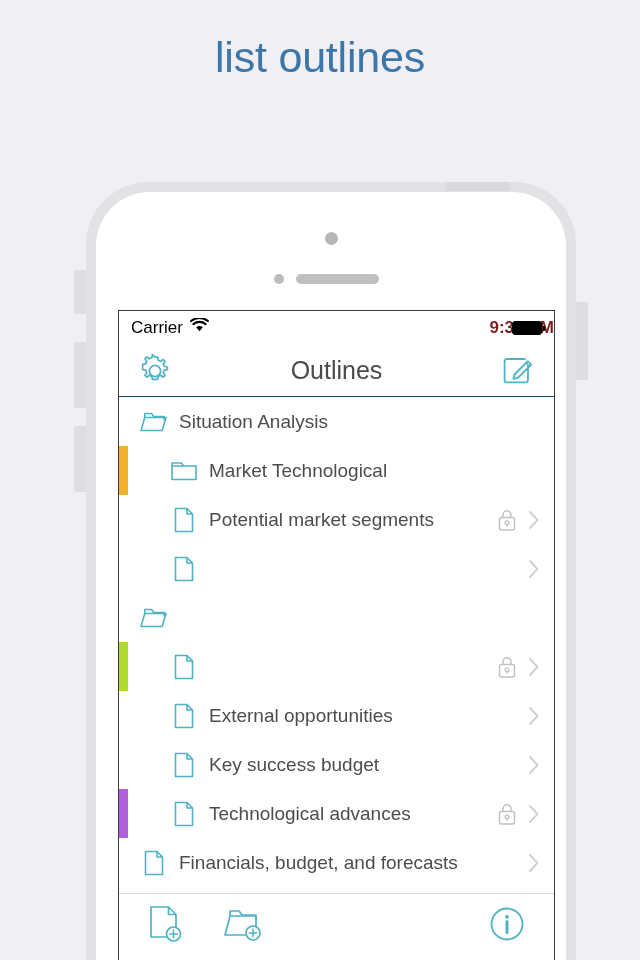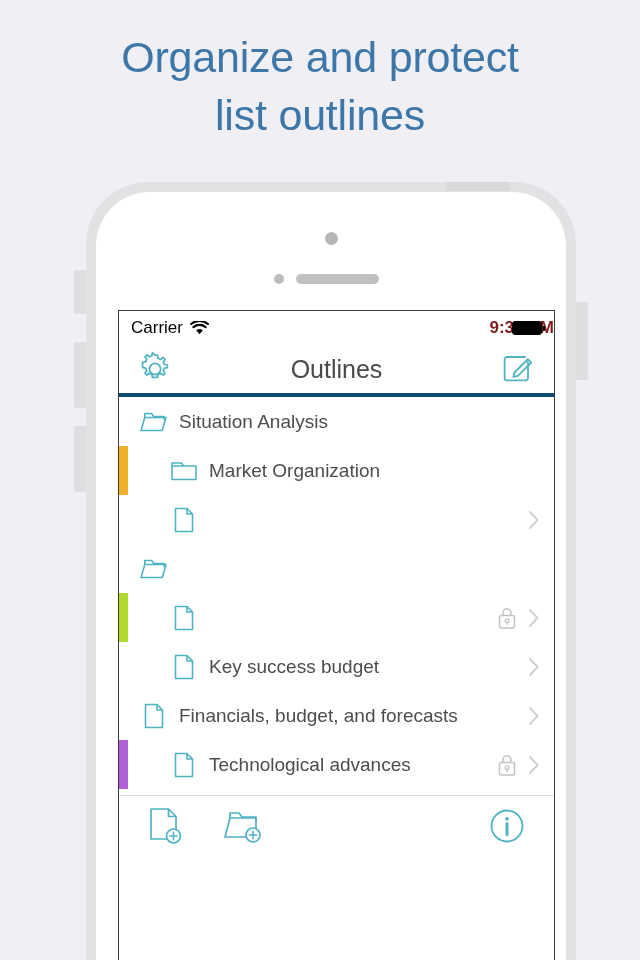--- a/index.html
+++ b/index.html
@@ -136,21 +136,21 @@
   .statusbar {
     position: relative;
     height: 34px;
     display: flex;
     align-items: center;
     padding: 0 12px;
     box-sizing: border-box;
     font-size: 17px;
     color: #000;
   }
-  .sb-left { display: flex; align-items: center; gap: 7px; }
+  .sb-left { display: flex; align-items: flex-start; gap: 7px; }
   .sb-carrier { font-size: 17px; color: #000; }
   .sb-time {
     position: absolute;
     left: 0; right: 0;
     text-align: right;
     font-size: 17px;
     font-weight: bold;
     color: #7f1d1d;
     pointer-events: none;
   }
@@ -176,21 +176,21 @@
   }
 
   
   .navbar {
     position: relative;
     height: 52px;
     display: flex;
     align-items: center;
     padding: 0 16px;
     box-sizing: border-box;
-    border-bottom: 4px solid #0c4a6e;
+    border-bottom: 1px solid #0c4a6e;
     background: #fff;
   }
   .nav-title {
     position: absolute;
     left: 0; right: 0;
     text-align: center;
     font-size: 25px;
     color: #4a4a4a;
     pointer-events: none;
   }
@@ -277,21 +277,20 @@
   }
   .tb-btn.gap { margin-left: 28px; }
   .tb-btn.right { margin-left: auto; }
 
   svg { display: block; }
 </style>
 </head>
 <body>
 
 <div class="headline">
-  <span class="hl-line">Organize and protect</span>
   <span class="hl-line">list outlines</span>
 </div>
 
 <div class="device">
   <div class="device-body"></div>
   <div class="antenna"></div>
   <div class="btn-side btn-silent"></div>
   <div class="btn-side btn-volup"></div>
   <div class="btn-side btn-voldn"></div>
   <div class="btn-power"></div>
@@ -355,62 +354,34 @@
             </div>
           </div>
           <div class="row indent-1">
             <div class="colorbar" style="background: rgb(240, 176, 42);"></div>
             <div class="row-icon">
               <svg width="30" height="26" viewBox="0 0 30 26">
       <path d="M3 8 H27 V21.5 H3 Z" fill="none" stroke="#4fb3c4" stroke-width="1.6" stroke-linejoin="round"></path>
       <path d="M3 8 V5 H12.5 L14.5 8" fill="none" stroke="#4fb3c4" stroke-width="1.6" stroke-linejoin="round"></path>
     </svg>
             </div>
-            <div class="row-label">Market Organization</div>
+            <div class="row-label">Market Technological</div>
             <div class="row-right">
               <div class="lock-slot"></div>
               <div class="chev-slot"></div>
             </div>
           </div>
           <div class="row indent-1">
             <div class="row-icon">
               <svg width="24" height="28" viewBox="0 0 24 28">
       <path d="M3.5 2.5 H15 L20.5 8 V25.5 H3.5 Z" fill="none" stroke="#4fb3c4" stroke-width="1.6" stroke-linejoin="round"></path>
       <path d="M15 2.5 V8 H20.5" fill="none" stroke="#4fb3c4" stroke-width="1.6" stroke-linejoin="round"></path>
     </svg>
             </div>
-            <div class="row-right">
-              <div class="lock-slot"></div>
-              <div class="chev-slot">
-                <svg width="14" height="22" viewBox="0 0 14 22">
-      <path d="M3 3 L10.5 11 L3 19" fill="none" stroke="#d0d0d0" stroke-width="1.9" stroke-linecap="round" stroke-linejoin="round"></path>
-    </svg>
-              </div>
-            </div>
-          </div>
-          <div class="row indent-0">
-            <div class="row-icon">
-              <svg width="30" height="26" viewBox="0 0 30 26">
-      <path d="M2 21.5 L5.8 8.5 H27 L23.2 21.5 Z" fill="none" stroke="#4fb3c4" stroke-width="1.6" stroke-linejoin="round"></path>
-      <path d="M5.8 8.5 V4.5 H12.5 L14.8 7.6 H25.2 V11.2" fill="none" stroke="#4fb3c4" stroke-width="1.6" stroke-linejoin="round"></path>
-    </svg>
-            </div>
-            <div class="row-right">
-              <div class="lock-slot"></div>
-              <div class="chev-slot"></div>
-            </div>
-          </div>
-          <div class="row indent-1">
-            <div class="colorbar" style="background: rgb(176, 219, 45);"></div>
-            <div class="row-icon">
-              <svg width="24" height="28" viewBox="0 0 24 28">
-      <path d="M3.5 2.5 H15 L20.5 8 V25.5 H3.5 Z" fill="none" stroke="#4fb3c4" stroke-width="1.6" stroke-linejoin="round"></path>
-      <path d="M15 2.5 V8 H20.5" fill="none" stroke="#4fb3c4" stroke-width="1.6" stroke-linejoin="round"></path>
-    </svg>
-            </div>
+            <div class="row-label">Potential market segments</div>
             <div class="row-right">
               <div class="lock-slot">
                 <svg width="20" height="24" viewBox="0 0 20 24">
       <rect x="2.5" y="9.5" width="15" height="12.5" rx="2" fill="none" stroke="#c2c2c2" stroke-width="1.5"></rect>
       <path d="M6 9.5 V6.8 A4 4 0 0 1 14 6.8 V9.5" fill="none" stroke="#c2c2c2" stroke-width="1.5"></path>
       <circle cx="10" cy="14.7" r="1.9" fill="none" stroke="#c2c2c2" stroke-width="1.3"></circle>
       <path d="M10 16.2 V18.3" stroke="#c2c2c2" stroke-width="1.3" stroke-linecap="round"></path>
     </svg>
               </div>
               <div class="chev-slot">
@@ -420,65 +391,134 @@
               </div>
             </div>
           </div>
           <div class="row indent-1">
             <div class="row-icon">
               <svg width="24" height="28" viewBox="0 0 24 28">
       <path d="M3.5 2.5 H15 L20.5 8 V25.5 H3.5 Z" fill="none" stroke="#4fb3c4" stroke-width="1.6" stroke-linejoin="round"></path>
       <path d="M15 2.5 V8 H20.5" fill="none" stroke="#4fb3c4" stroke-width="1.6" stroke-linejoin="round"></path>
     </svg>
             </div>
-            <div class="row-label">Key success budget</div>
             <div class="row-right">
               <div class="lock-slot"></div>
               <div class="chev-slot">
                 <svg width="14" height="22" viewBox="0 0 14 22">
       <path d="M3 3 L10.5 11 L3 19" fill="none" stroke="#d0d0d0" stroke-width="1.9" stroke-linecap="round" stroke-linejoin="round"></path>
     </svg>
               </div>
             </div>
           </div>
           <div class="row indent-0">
             <div class="row-icon">
-              <svg width="24" height="28" viewBox="0 0 24 28">
-      <path d="M3.5 2.5 H15 L20.5 8 V25.5 H3.5 Z" fill="none" stroke="#4fb3c4" stroke-width="1.6" stroke-linejoin="round"></path>
-      <path d="M15 2.5 V8 H20.5" fill="none" stroke="#4fb3c4" stroke-width="1.6" stroke-linejoin="round"></path>
-    </svg>
-            </div>
-            <div class="row-label">Financials, budget, and forecasts</div>
-            <div class="row-right">
-              <div class="lock-slot"></div>
-              <div class="chev-slot">
-                <svg width="14" height="22" viewBox="0 0 14 22">
-      <path d="M3 3 L10.5 11 L3 19" fill="none" stroke="#d0d0d0" stroke-width="1.9" stroke-linecap="round" stroke-linejoin="round"></path>
-    </svg>
-              </div>
-            </div>
-          </div>
-          <div class="row indent-1">
-            <div class="colorbar" style="background: rgb(176, 96, 216);"></div>
-            <div class="row-icon">
-              <svg width="24" height="28" viewBox="0 0 24 28">
-      <path d="M3.5 2.5 H15 L20.5 8 V25.5 H3.5 Z" fill="none" stroke="#4fb3c4" stroke-width="1.6" stroke-linejoin="round"></path>
-      <path d="M15 2.5 V8 H20.5" fill="none" stroke="#4fb3c4" stroke-width="1.6" stroke-linejoin="round"></path>
-    </svg>
-            </div>
-            <div class="row-label">Technological advances</div>
+              <svg width="30" height="26" viewBox="0 0 30 26">
+      <path d="M2 21.5 L5.8 8.5 H27 L23.2 21.5 Z" fill="none" stroke="#4fb3c4" stroke-width="1.6" stroke-linejoin="round"></path>
+      <path d="M5.8 8.5 V4.5 H12.5 L14.8 7.6 H25.2 V11.2" fill="none" stroke="#4fb3c4" stroke-width="1.6" stroke-linejoin="round"></path>
+    </svg>
+            </div>
+            <div class="row-right">
+              <div class="lock-slot"></div>
+              <div class="chev-slot"></div>
+            </div>
+          </div>
+          <div class="row indent-1">
+            <div class="colorbar" style="background: rgb(176, 219, 45);"></div>
+            <div class="row-icon">
+              <svg width="24" height="28" viewBox="0 0 24 28">
+      <path d="M3.5 2.5 H15 L20.5 8 V25.5 H3.5 Z" fill="none" stroke="#4fb3c4" stroke-width="1.6" stroke-linejoin="round"></path>
+      <path d="M15 2.5 V8 H20.5" fill="none" stroke="#4fb3c4" stroke-width="1.6" stroke-linejoin="round"></path>
+    </svg>
+            </div>
             <div class="row-right">
               <div class="lock-slot">
                 <svg width="20" height="24" viewBox="0 0 20 24">
       <rect x="2.5" y="9.5" width="15" height="12.5" rx="2" fill="none" stroke="#c2c2c2" stroke-width="1.5"></rect>
       <path d="M6 9.5 V6.8 A4 4 0 0 1 14 6.8 V9.5" fill="none" stroke="#c2c2c2" stroke-width="1.5"></path>
       <circle cx="10" cy="14.7" r="1.9" fill="none" stroke="#c2c2c2" stroke-width="1.3"></circle>
       <path d="M10 16.2 V18.3" stroke="#c2c2c2" stroke-width="1.3" stroke-linecap="round"></path>
     </svg>
               </div>
+              <div class="chev-slot">
+                <svg width="14" height="22" viewBox="0 0 14 22">
+      <path d="M3 3 L10.5 11 L3 19" fill="none" stroke="#d0d0d0" stroke-width="1.9" stroke-linecap="round" stroke-linejoin="round"></path>
+    </svg>
+              </div>
+            </div>
+          </div>
+          <div class="row indent-1">
+            <div class="row-icon">
+              <svg width="24" height="28" viewBox="0 0 24 28">
+      <path d="M3.5 2.5 H15 L20.5 8 V25.5 H3.5 Z" fill="none" stroke="#4fb3c4" stroke-width="1.6" stroke-linejoin="round"></path>
+      <path d="M15 2.5 V8 H20.5" fill="none" stroke="#4fb3c4" stroke-width="1.6" stroke-linejoin="round"></path>
+    </svg>
+            </div>
+            <div class="row-label">External opportunities</div>
+            <div class="row-right">
+              <div class="lock-slot"></div>
+              <div class="chev-slot">
+                <svg width="14" height="22" viewBox="0 0 14 22">
+      <path d="M3 3 L10.5 11 L3 19" fill="none" stroke="#d0d0d0" stroke-width="1.9" stroke-linecap="round" stroke-linejoin="round"></path>
+    </svg>
+              </div>
+            </div>
+          </div>
+          <div class="row indent-1">
+            <div class="row-icon">
+              <svg width="24" height="28" viewBox="0 0 24 28">
+      <path d="M3.5 2.5 H15 L20.5 8 V25.5 H3.5 Z" fill="none" stroke="#4fb3c4" stroke-width="1.6" stroke-linejoin="round"></path>
+      <path d="M15 2.5 V8 H20.5" fill="none" stroke="#4fb3c4" stroke-width="1.6" stroke-linejoin="round"></path>
+    </svg>
+            </div>
+            <div class="row-label">Key success budget</div>
+            <div class="row-right">
+              <div class="lock-slot"></div>
+              <div class="chev-slot">
+                <svg width="14" height="22" viewBox="0 0 14 22">
+      <path d="M3 3 L10.5 11 L3 19" fill="none" stroke="#d0d0d0" stroke-width="1.9" stroke-linecap="round" stroke-linejoin="round"></path>
+    </svg>
+              </div>
+            </div>
+          </div>
+          <div class="row indent-1">
+            <div class="colorbar" style="background: rgb(176, 96, 216);"></div>
+            <div class="row-icon">
+              <svg width="24" height="28" viewBox="0 0 24 28">
+      <path d="M3.5 2.5 H15 L20.5 8 V25.5 H3.5 Z" fill="none" stroke="#4fb3c4" stroke-width="1.6" stroke-linejoin="round"></path>
+      <path d="M15 2.5 V8 H20.5" fill="none" stroke="#4fb3c4" stroke-width="1.6" stroke-linejoin="round"></path>
+    </svg>
+            </div>
+            <div class="row-label">Technological advances</div>
+            <div class="row-right">
+              <div class="lock-slot">
+                <svg width="20" height="24" viewBox="0 0 20 24">
+      <rect x="2.5" y="9.5" width="15" height="12.5" rx="2" fill="none" stroke="#c2c2c2" stroke-width="1.5"></rect>
+      <path d="M6 9.5 V6.8 A4 4 0 0 1 14 6.8 V9.5" fill="none" stroke="#c2c2c2" stroke-width="1.5"></path>
+      <circle cx="10" cy="14.7" r="1.9" fill="none" stroke="#c2c2c2" stroke-width="1.3"></circle>
+      <path d="M10 16.2 V18.3" stroke="#c2c2c2" stroke-width="1.3" stroke-linecap="round"></path>
+    </svg>
+              </div>
+              <div class="chev-slot">
+                <svg width="14" height="22" viewBox="0 0 14 22">
+      <path d="M3 3 L10.5 11 L3 19" fill="none" stroke="#d0d0d0" stroke-width="1.9" stroke-linecap="round" stroke-linejoin="round"></path>
+    </svg>
+              </div>
+            </div>
+          </div>
+          <div class="row indent-0">
+            <div class="row-icon">
+              <svg width="24" height="28" viewBox="0 0 24 28">
+      <path d="M3.5 2.5 H15 L20.5 8 V25.5 H3.5 Z" fill="none" stroke="#4fb3c4" stroke-width="1.6" stroke-linejoin="round"></path>
+      <path d="M15 2.5 V8 H20.5" fill="none" stroke="#4fb3c4" stroke-width="1.6" stroke-linejoin="round"></path>
+    </svg>
+            </div>
+            <div class="row-label">Financials, budget, and forecasts</div>
+            <div class="row-right">
+              <div class="lock-slot"></div>
               <div class="chev-slot">
                 <svg width="14" height="22" viewBox="0 0 14 22">
       <path d="M3 3 L10.5 11 L3 19" fill="none" stroke="#d0d0d0" stroke-width="1.9" stroke-linecap="round" stroke-linejoin="round"></path>
     </svg>
               </div>
             </div>
           </div>
         </div>
       <div class="list-sep"></div>
 

